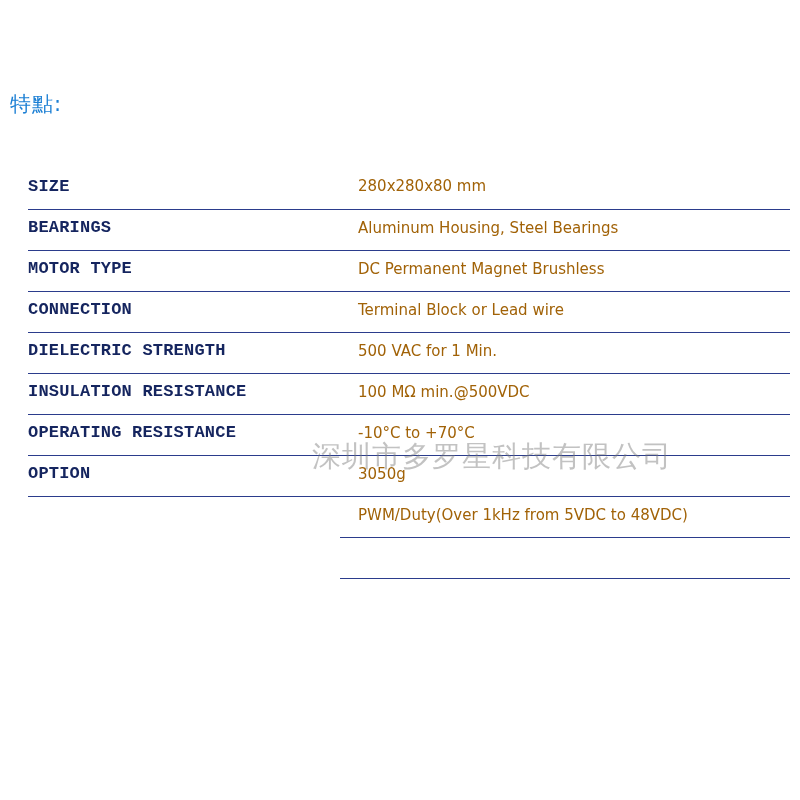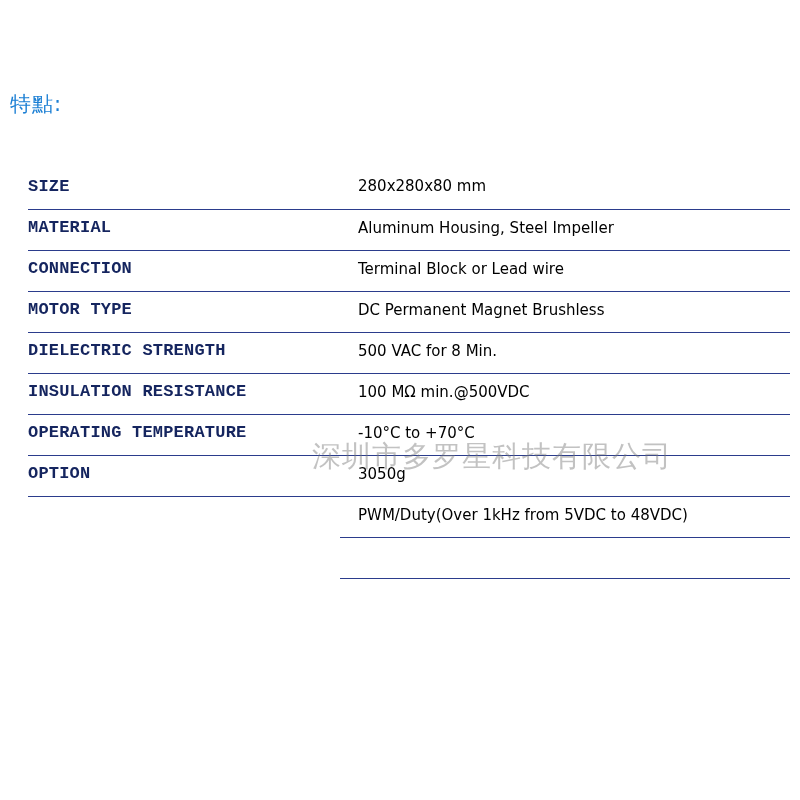--- a/index.html
+++ b/index.html
@@ -51,21 +51,21 @@
     font-weight: bold;
     font-size: 17px;
     color: #15255f;
     letter-spacing: 0.2px;
   }
   .col-value {
     width: 432px;
     padding-left: 18px !important;
     font-family: "DejaVu Sans", sans-serif;
     font-size: 15px;
-    color: #000000;
+    color: #a16207;
   }
   .spec-table tr.cont td {
     border-bottom: 1px solid #2b3c8c;
   }
   .spec-table tr.cont .col-label {
     border-bottom: none;
   }
   .watermark {
     position: absolute;
     left: 312px;
@@ -85,41 +85,41 @@
 
   <div class="heading">特點:</div>
 
   <table class="spec-table">
     <tbody>
       <tr>
         <td class="col-label">SIZE</td>
         <td class="col-value">280x280x80 mm</td>
       </tr>
       <tr>
-        <td class="col-label">MATERIAL</td>
-        <td class="col-value">Aluminum Housing, Steel Impeller</td>
+        <td class="col-label">BEARINGS</td>
+        <td class="col-value">Aluminum Housing, Steel Bearings</td>
+      </tr>
+      <tr>
+        <td class="col-label">MOTOR TYPE</td>
+        <td class="col-value">DC Permanent Magnet Brushless</td>
       </tr>
       <tr>
         <td class="col-label">CONNECTION</td>
         <td class="col-value">Terminal Block or Lead wire</td>
       </tr>
       <tr>
-        <td class="col-label">MOTOR TYPE</td>
-        <td class="col-value">DC Permanent Magnet Brushless</td>
-      </tr>
-      <tr>
         <td class="col-label">DIELECTRIC STRENGTH</td>
-        <td class="col-value">500 VAC for 8 Min.</td>
+        <td class="col-value">500 VAC for 1 Min.</td>
       </tr>
       <tr>
         <td class="col-label">INSULATION RESISTANCE</td>
         <td class="col-value">100 MΩ min.@500VDC</td>
       </tr>
       <tr>
-        <td class="col-label">OPERATING TEMPERATURE</td>
+        <td class="col-label">OPERATING RESISTANCE</td>
         <td class="col-value">-10°C to +70°C</td>
       </tr>
       <tr>
         <td class="col-label">OPTION</td>
         <td class="col-value">3050g</td>
       </tr>
       <tr class="cont">
         <td class="col-label"></td>
         <td class="col-value">PWM/Duty(Over 1kHz from 5VDC to 48VDC)</td>
       </tr>

